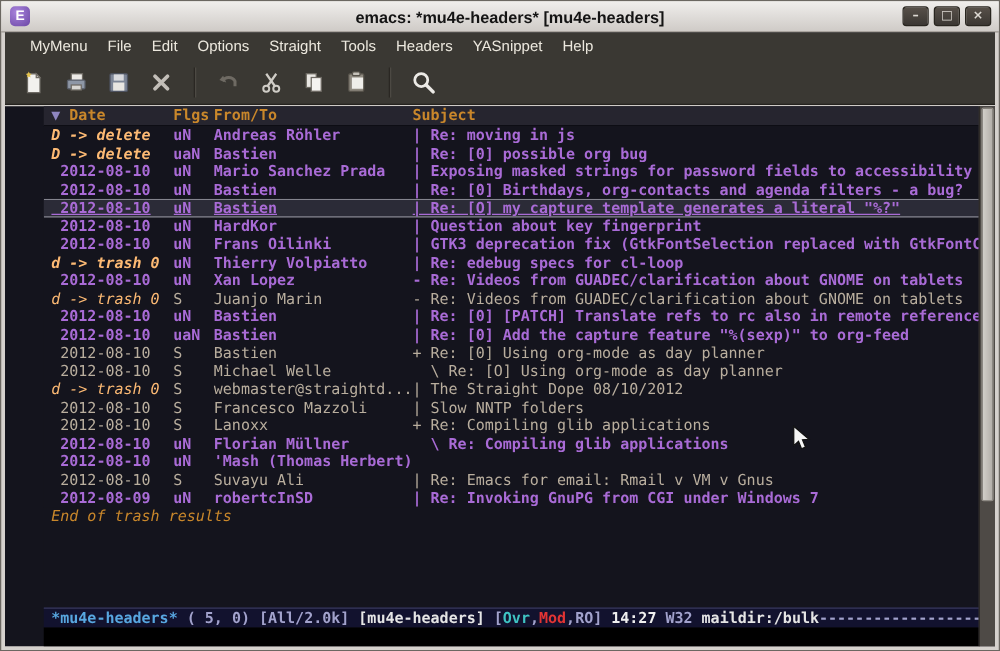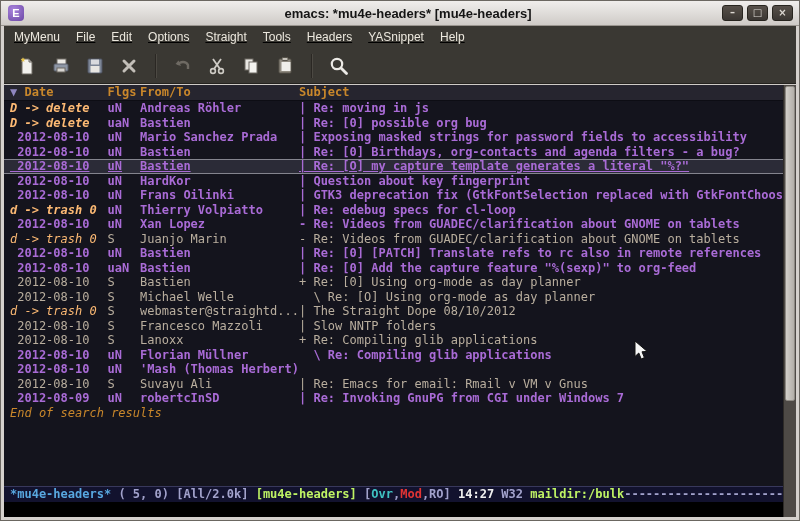--- a/index.html
+++ b/index.html
@@ -37,34 +37,34 @@
     color: #ddd9d3; font: bold 10px/14px "DejaVu Sans", sans-serif; text-align: center;
   }
 
   
   .frame {
     position: absolute; left: 3px; right: 3px; top: 25px; bottom: 3px;
     display: flex; flex-direction: column; background: #14141d;
   }
 
   
-  .menubar { height: 22px; background: #3a3833; display: flex; align-items: center; padding-left: 2px; flex: none; text-decoration: underline; }
+  .menubar { height: 22px; background: #3a3833; display: flex; align-items: center; padding-left: 12px; flex: none; }
   .menu-item { padding: 3px 8px; color: #ece8de; font: 12px "Liberation Sans", sans-serif; cursor: default; }
 
   
   .toolbar {
     height: 36px; background: #3a3833; border-bottom: 1px solid #24221e;
     display: flex; align-items: center; padding: 0 6px; flex: none;
   }
   .tool-btn { width: 32px; height: 28px; display: flex; align-items: center; justify-content: center; margin: 0 1px; border-radius: 3px; }
   .tool-sep { width: 2px; height: 24px; margin: 0 9px; border-left: 1px solid #2a2723; border-right: 1px solid #4c4943; }
 
   
   .bodyarea { flex: 1; display: flex; border-top: 1px solid #cfcbc7; min-height: 0; }
-  .main { flex: 1; display: flex; flex-direction: column; min-width: 0; }
+  .main { flex: 1; display: flex; flex-direction: column; min-width: 0; margin-left: 31px; }
 
   .header-line {
     height: 16px; flex: none; background: #26252f; border-bottom: 1px solid #0d0d14;
     color: #c9872b; font-weight: bold; font-size: 12px; line-height: 15px;
     display: flex; padding-left: 6px; white-space: pre; overflow: hidden;
   }
   .hl-date { width: 13.5ch; flex: none; } .hl-flags { width: 4.5ch; flex: none; } .hl-from { width: 22ch; flex: none; }
   .tri { color: #8f86c0; }
 
   .list { flex: none; background: #14141d; }
@@ -87,21 +87,21 @@
     color: #c9872b; font-style: italic; font-size: 12px; line-height: 14.5px;
     padding-left: 6px; white-space: pre; flex: none;
   }
   .filler { flex: 1; background: #14141d; }
 
   .mode-line {
     height: 16px; flex: none; background: #12122e; border-top: 1px solid #38385c;
     font-size: 12px; font-weight: bold; line-height: 15px;
     white-space: pre; padding-left: 6px; overflow: hidden;
   }
-  .seg-blue { color: #58a7e0; } .seg-lavender { color: #a2a2cc; } .seg-amber { color: #bef264; text-align: center; }
+  .seg-blue { color: #58a7e0; } .seg-lavender { color: #a2a2cc; } .seg-amber { color: #e5e5e5; text-align: center; }
   .seg-teal { color: #3fc3c3; } .seg-red { color: #e23434; } .seg-white { color: #efefef; }
 
   .minibuffer { height: 15px; flex: none; background: #000; }
 
   
   .scrollbar { width: 13px; flex: none; background: #4e4a46; border-left: 1px solid #2e2b28; position: relative; }
   .scroll-thumb {
     position: absolute; left: 1px; right: 1px; top: 1px; height: 73%;
     background: linear-gradient(90deg, #d2cfca, #b3afa9);
     border: 1px solid #8e8a84; border-radius: 2px;
@@ -228,21 +228,21 @@
             <div class="row read"><span class="cell c-date"> 2012-08-10</span><span class="cell c-flags">S</span><span class="cell c-from">Michael Welle</span><span class="cell c-subject">  \ Re: [O] Using org-mode as day planner</span></div>
             <div class="row read"><span class="cell c-date marked">d -&gt; trash 0</span><span class="cell c-flags">S</span><span class="cell c-from">webmaster@straightd...</span><span class="cell c-subject">| The Straight Dope 08/10/2012</span></div>
             <div class="row read"><span class="cell c-date"> 2012-08-10</span><span class="cell c-flags">S</span><span class="cell c-from">Francesco Mazzoli</span><span class="cell c-subject">| Slow NNTP folders</span></div>
             <div class="row read"><span class="cell c-date"> 2012-08-10</span><span class="cell c-flags">S</span><span class="cell c-from">Lanoxx</span><span class="cell c-subject">+ Re: Compiling glib applications</span></div>
             <div class="row unread"><span class="cell c-date"> 2012-08-10</span><span class="cell c-flags">uN</span><span class="cell c-from">Florian Müllner</span><span class="cell c-subject">  \ Re: Compiling glib applications</span></div>
             <div class="row unread"><span class="cell c-date"> 2012-08-10</span><span class="cell c-flags">uN</span><span class="cell c-from">'Mash (Thomas Herbert)</span></div>
             <div class="row read"><span class="cell c-date"> 2012-08-10</span><span class="cell c-flags">S</span><span class="cell c-from">Suvayu Ali</span><span class="cell c-subject">| Re: Emacs for email: Rmail v VM v Gnus</span></div>
             <div class="row unread"><span class="cell c-date"> 2012-08-09</span><span class="cell c-flags">uN</span><span class="cell c-from">robertcInSD</span><span class="cell c-subject">| Re: Invoking GnuPG from CGI under Windows 7</span></div>
           </div>
 
-        <div class="end-line">End of search results</div>
+        <div class="end-line">End of trash results</div>
         <div class="filler"></div>
 
         <div class="mode-line"><span class="seg-blue">*mu4e-headers*</span><span class="seg-lavender"> ( 5, 0) [All/2.0k] </span><span class="seg-amber">[mu4e-headers]</span><span class="seg-lavender"> [</span><span class="seg-teal">Ovr</span><span class="seg-lavender">,</span><span class="seg-red">Mod</span><span class="seg-lavender">,</span><span class="seg-lavender">RO</span><span class="seg-lavender">] </span><span class="seg-white">14:27</span><span class="seg-lavender"> W32 </span><span class="seg-amber">maildir:/bulk</span><span class="seg-lavender">--------------------------------------</span></div>
 
         <div class="minibuffer"></div>
       </div>
 
       <div class="scrollbar">
         <div class="scroll-thumb"></div>
       </div>

